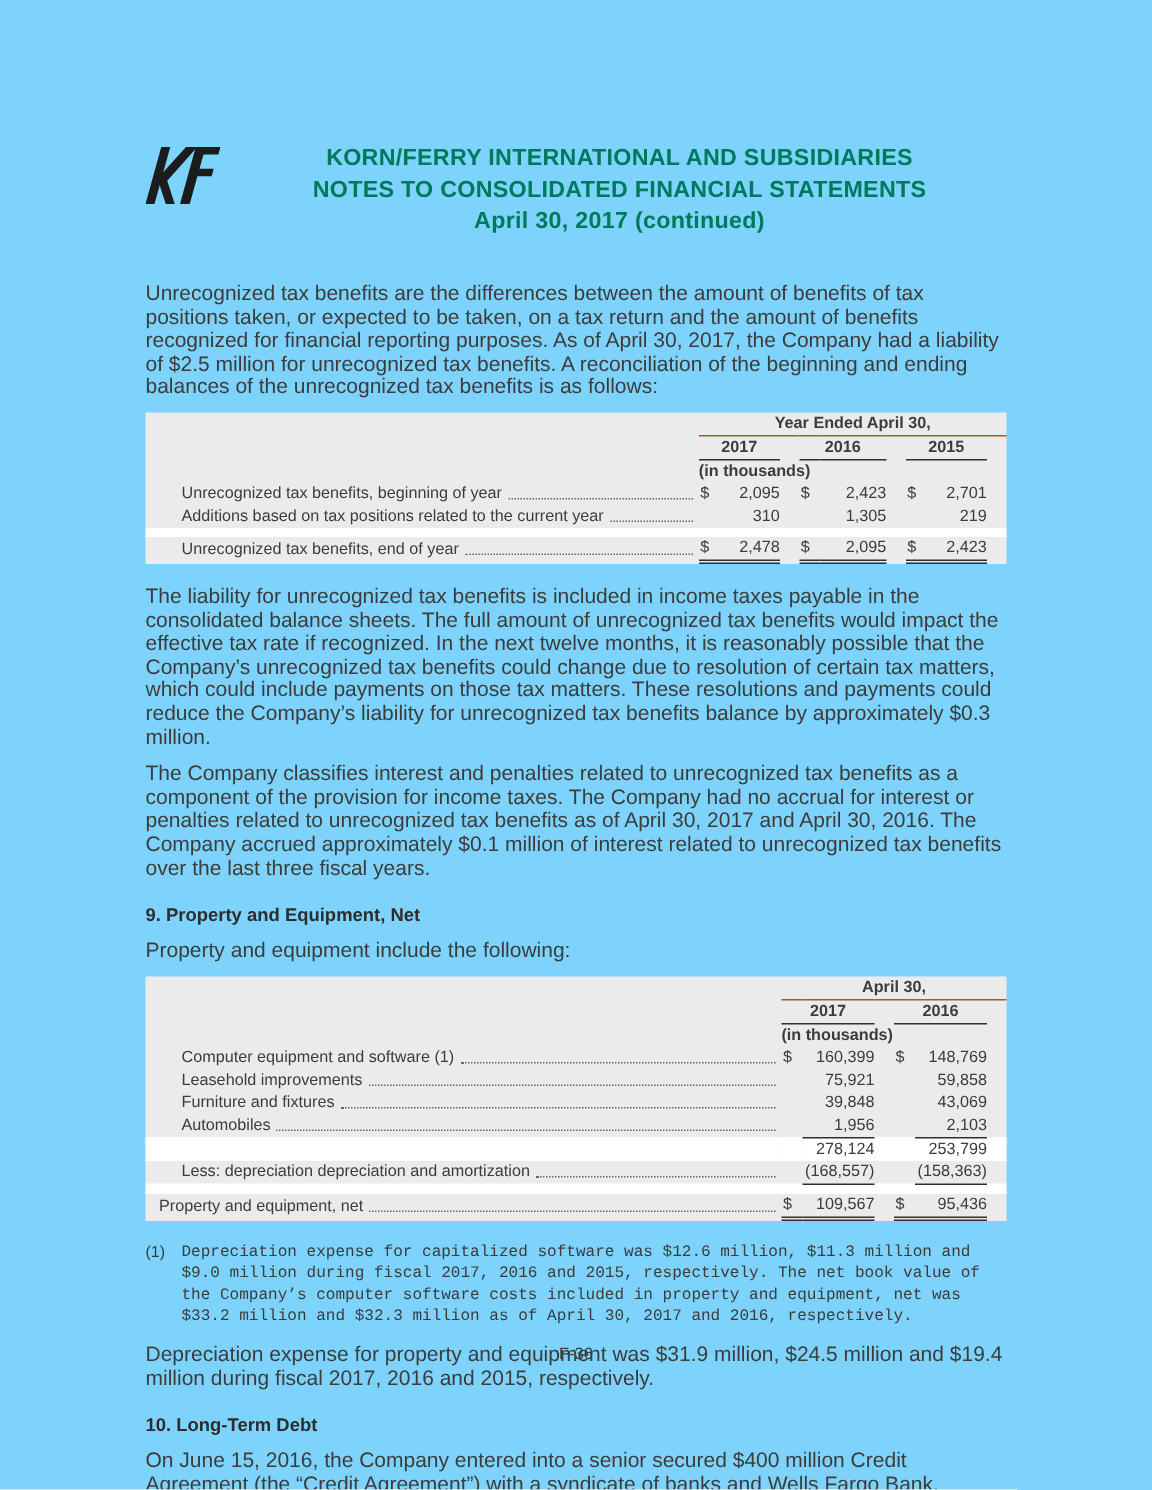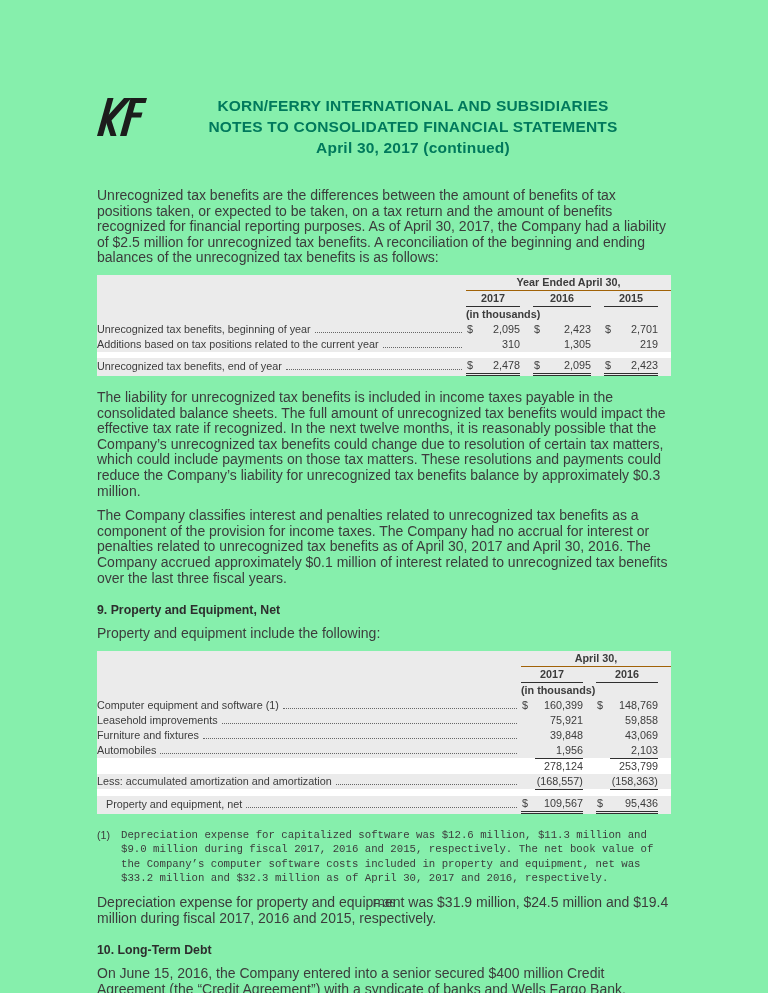--- a/index.html
+++ b/index.html
@@ -1,20 +1,20 @@
 <!DOCTYPE html>
 <html><head>
 <meta charset="utf-8">
 <style>
   html,body { margin:0; padding:0; background:#ffffff; }
   .page {
     position:relative;
     width:768px; height:993px;
     margin:0 auto;
-    background:#86efac;
+    background:#7dd3fc;
     box-sizing:border-box;
     padding:95px 97px 0 97px;
     font-family:"Liberation Sans", sans-serif;
     color:#3c3c3c;
     overflow:hidden;
   }
   
   .header { display:flex; align-items:flex-start; margin-bottom:30px; }
   .logo-wrap { flex:0 0 58px; padding-top:3px; }
   .titles {
@@ -29,21 +29,21 @@
   .fin-table {
     width:100%; border-collapse:collapse; table-layout:fixed;
     font-size:10.8px; line-height:13px;
     background:#EBEBEB;
     margin:2px 0 14px 0;
   }
   .fin-table td { padding:1px 0; vertical-align:bottom; }
   .span-head { text-align:center; font-weight:bold; border-bottom:1px solid #a16207; padding-bottom:1px; }
   .year-head { text-align:center; font-weight:bold; border-bottom:1px solid #2f2f2f; }
   .units { font-weight:bold; padding-top:2px; }
-  .lblwrap { display:flex; align-items:flex-end; }
+  .lblwrap { display:flex; align-items:flex-end;padding-left:24px; }
   .lblwrap .t { white-space:nowrap; }
   .lblwrap.ind { padding-left:9px; }
   .leader { flex:1; border-bottom:1px dotted #666; margin:0 4px 3px 4px; min-width:6px; }
   td.d { text-align:left; padding-left:1px; }
   td.v { text-align:right; }
   td.u { border-bottom:1px solid #2f2f2f; }
   td.uu { border-bottom:3px double #2f2f2f; }
   tr.spacer td { background:#ffffff; height:6px; padding:0; }
   tr.wrow td { background:#ffffff; }
   
@@ -273,21 +273,21 @@
         <td class="v">278,124</td>
         <td></td>
         <td class="d"></td>
         <td class="v">253,799</td>
         <td></td>
       </tr>
 
       <tr>
         <td>
             <div class="lblwrap">
-              <span class="t">Less: accumulated amortization and amortization</span>
+              <span class="t">Less: depreciation depreciation and amortization</span>
               <span class="leader"></span>
             </div>
           </td>
         <td class="d"></td>
         <td class="v u">(168,557)</td>
         <td></td>
         <td class="d"></td>
         <td class="v u">(158,363)</td>
         <td></td>
       </tr>

